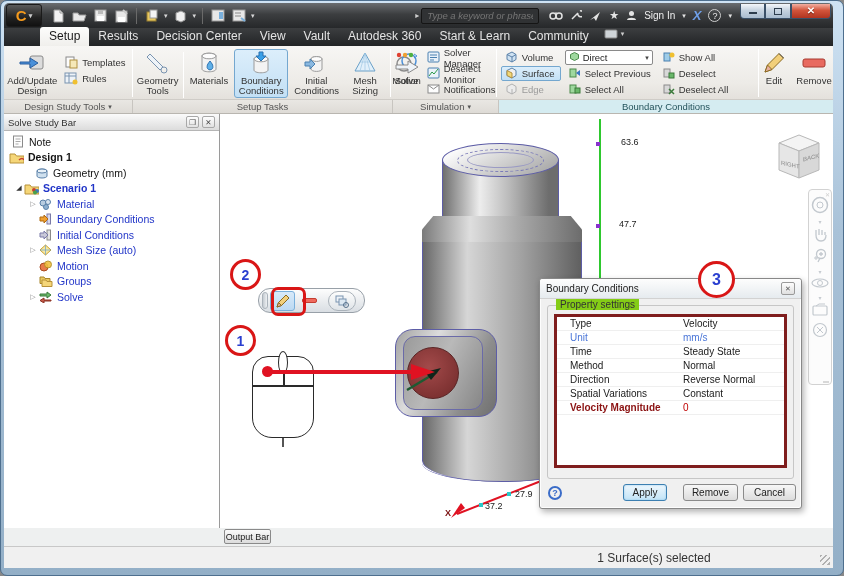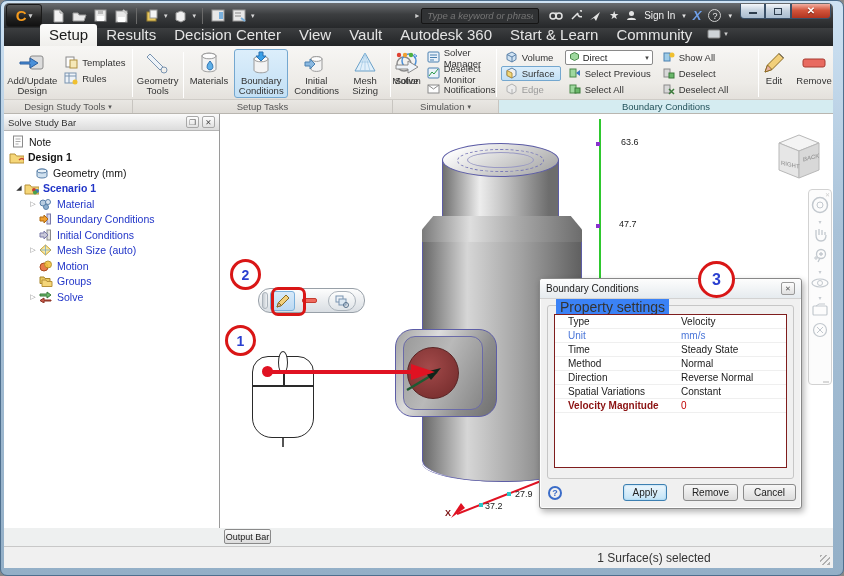--- a/index.html
+++ b/index.html
@@ -39,21 +39,21 @@
   .wbtn.min { width:25px; border-radius:0 0 0 4px; }
   .wbtn.max { width:26px; }
   .wbtn.close { width:40px; background:linear-gradient(#f2b0a2,#d2553c 45%,#b03420); border-radius:0 0 4px 0; }
   .glyph-min { width:8px; height:2px; background:#2d3d4d; margin-top:4px; }
   .glyph-max { width:8px; height:7px; border:1.5px solid #2d3d4d; }
   .glyph-x { color:#fff; font-size:10px; font-weight:bold; line-height:1; text-shadow:0 1px 1px #702010; }
 
   
   .tabrow { position:absolute; left:3px; right:10px; top:27px; height:18px;
     background:linear-gradient(#3c3e40,#222426); display:flex; align-items:flex-end; padding-left:36px; }
-  .rtab { color:#e4e4e4; font-size:15px; padding:2px 9px 3px; border-radius:3px 3px 0 0; }
+  .rtab { color:#e4e4e4; font-size:12px; padding:2px 9px 3px; border-radius:3px 3px 0 0; }
   .rtab.active { background:linear-gradient(#fdfdfc,#f0efec); color:#1a1a1a; }
   .tabextra { display:flex; align-items:center; gap:3px; margin-left:6px; padding-bottom:3px; }
   .tabextra .dd { color:#ccc; font-size:7px; }
 
   
   .ribbon { position:absolute; left:3px; right:10px; top:45px; height:54px;
     background:linear-gradient(#f7f6f4,#edebe7 70%,#e4e1dc); border-bottom:1px solid #cfccc7;
     display:flex; }
   .rgroup { height:100%; display:flex; align-items:flex-start; padding-top:3px; position:relative; }
   .gsep { width:1px; height:48px; margin-top:3px; background:#cfccc7; border-right:1px solid #fff; }
@@ -169,22 +169,22 @@
   .dialog { position:absolute; left:318px; top:164px; width:263px; height:231px;
     background:#f0f0f0; border:1px solid #888; border-radius:3px;
     box-shadow:2px 3px 6px rgba(0,0,0,.3), inset 0 0 0 1px #fdfdfd; }
   .dtitle { height:20px; display:flex; align-items:center; padding:0 6px; font-size:10px; color:#222;
     background:linear-gradient(#fdfdfd,#e6ebef); border-bottom:1px solid #d2d2d2; border-radius:3px 3px 0 0; }
   .dclose { margin-left:auto; width:14px; height:13px; border:1px solid #9a9a9a; border-radius:2px;
     background:linear-gradient(#fdfdfd,#e0e0e0); font-size:7px; color:#555;
     display:flex; align-items:center; justify-content:center; }
   .groupbox { position:absolute; left:7px; right:7px; top:26px; height:174px;
     border:1px solid #c6c6c6; border-radius:3px; }
-  .gblabel { position:absolute; left:8px; top:-7px; background:#3b82f6; padding:0 4px; font-size:14px; color:#333; }
-  .ptable { position:absolute; left:6px; top:8px; right:6px; height:154px; background:#fff; border:1px solid #7f1d1d; }
+  .gblabel { position:absolute; left:8px; top:-7px; background:#84cc16; padding:0 4px; font-size:10px; color:#333; }
+  .ptable { position:absolute; left:6px; top:8px; right:6px; height:154px; background:#fff; border:3px solid #7f1d1d; }
   .prow { height:14px; display:flex; align-items:center; font-size:10px; border-bottom:1px solid #efefef; }
   .prow .k { width:126px; padding-left:13px; color:#1a1a1a; }
   .prow .v { color:#1a1a1a; }
   .prow.unit .k, .prow.unit .v { color:#4a76d8; }
   .prow.velmag .k { color:#8b1212; font-weight:bold; }
   .prow.velmag .v { color:#c00000; }
   .dhelp { position:absolute; left:8px; bottom:8px; width:14px; height:14px; border:2px solid #3a6cc8;
     border-radius:50%; color:#3a6cc8; font-size:9px; font-weight:bold;
     display:flex; align-items:center; justify-content:center; }
   .dbtn { position:absolute; bottom:7px; height:17px; border:1px solid #8a8a8a; border-radius:3px;

